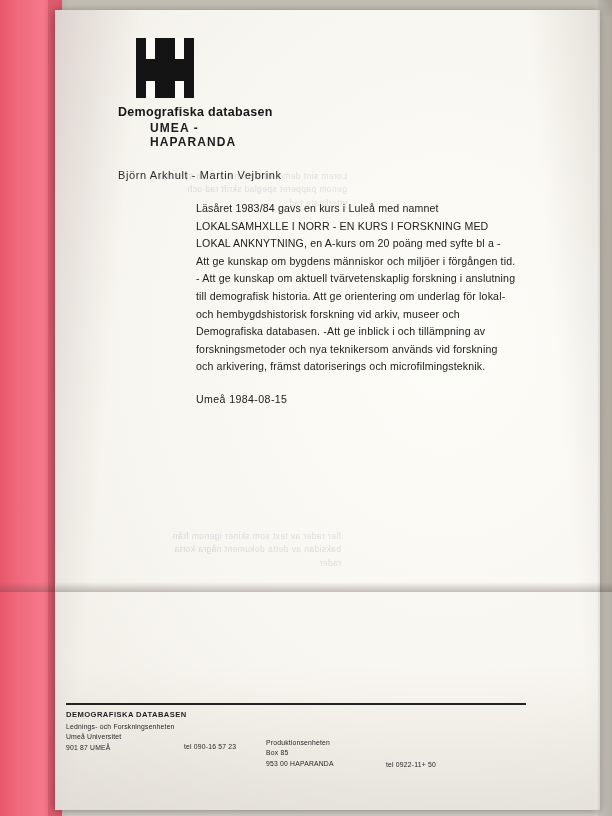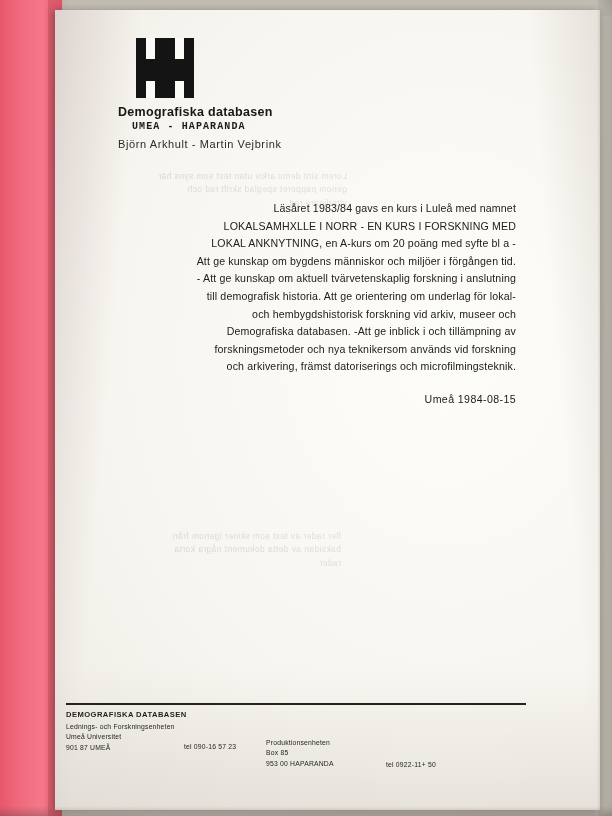--- a/index.html
+++ b/index.html
@@ -9,21 +9,21 @@
   body {
     width: 612px;
     height: 816px;
     overflow: hidden;
     background: #d8d4cc;
     font-family: "Liberation Sans", sans-serif;
   }
   #scene {
     position: relative;
     width: 612px;
-    height: 816px;
+    height: 592px;
     background: linear-gradient(100deg, #c9c5bd 0%, #d6d2c9 40%, #cfcabf 100%);
   }
   
   .folder-left {
     position: absolute;
     left: 0;
     top: 0;
     width: 62px;
     height: 816px;
     background: linear-gradient(90deg, #e8576b 0%, #f0697c 30%, #f5788a 68%, #e2586a 100%);
@@ -134,49 +134,47 @@
   .logo-title {
     margin-top: 7px;
     font-size: 12.5px;
     font-weight: bold;
     letter-spacing: 0.3px;
     color: #171717;
     white-space: nowrap;
   }
   .logo-sub {
     margin-top: 2px;
-    margin-left: 14px;
-    font-size: 10px;
+    margin-left: 32px;
+    font-size: 12px;
     font-weight: bold;
     letter-spacing: 1.1px;
     color: #1d1d1d;
-    font-family: Liberation Mono, monospace;
   }
   .authors {
-    margin-top: 6px;
+    margin-top: 20px;
     font-size: 11px;
     color: #2b2b2b;
     letter-spacing: 0.6px;
     white-space: nowrap;
   }
 
   
   .body-copy {
     position: absolute;
     left: 196px;
     top: 200px;
     width: 320px;
     color: #20201f;
     font-size: 10.6px;
     line-height: 17.6px;
     letter-spacing: 0.15px;
   }
   .body-copy p {
     margin: 0 0 15px 0;
-    text-align: right;
   }
   .body-copy p:last-child { margin-bottom: 16px; }
   .date-line {
     letter-spacing: 0.4px;
   }
 
   
   .footer-rule {
     position: absolute;
     left: 66px;

